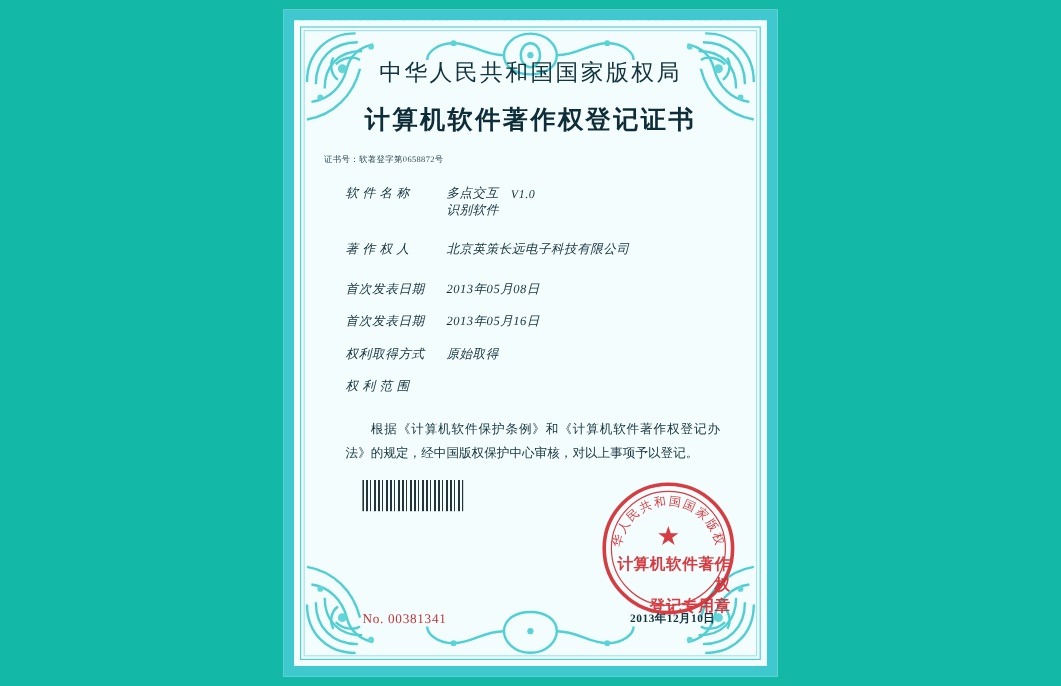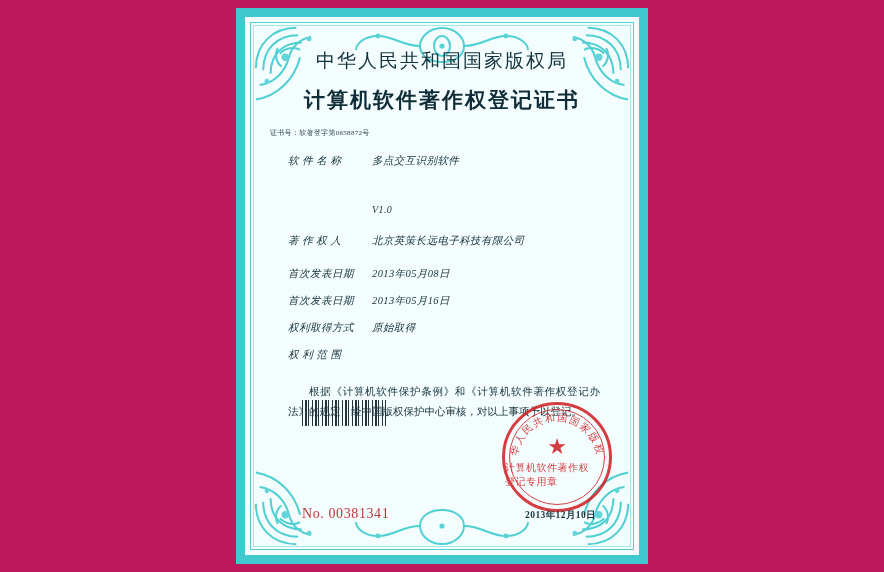--- a/index.html
+++ b/index.html
@@ -11,21 +11,21 @@
     width: 884px;
     height: 572px;
     font-family: "Liberation Serif", serif;
     overflow: hidden;
   }
 
   .page {
     position: relative;
     width: 884px;
     height: 572px;
-    background: #be185d;
+    background: #14b8a6;
   }
 
   
   .certificate {
     position: absolute;
     left: 236px;
     top: 8px;
     width: 412px;
     height: 556px;
     background: #f2fbfb;
@@ -149,21 +149,21 @@
     white-space: nowrap;
   }
   .field-value {
     flex: 1;
     letter-spacing: 0.4px;
   }
   .field-value.sub {
     margin-top: 3px;
     font-size: 10px;
   }
-  .value-stack { display: flex; flex-direction: column; gap: 33px; }
+  .value-stack { display: flex; flex-direction: row; }
 
   .spacer-sm { height: 6px; }
 
   .statement {
     margin-top: 20px;
     padding: 0 14px 0 18px;
     font-size: 10.5px;
     line-height: 1.9;
     color: #15333d;
     text-align: justify;
@@ -223,32 +223,33 @@
     font-family: "Liberation Serif", serif;
     font-size: 10px;
     fill: #d2232a;
     letter-spacing: 1.6px;
   }
   .seal-center {
     position: absolute;
     left: 0;
     right: 0;
     top: 56px;
-    text-align: left;
-    font-size: 10px;
+    text-align: right;
+    font-size: 13px;
     line-height: 1.35;
     color: #d2232a;
     letter-spacing: 0.5px;
+    font-weight: bold;
   }
 
   .doc-no {
     position: absolute;
     left: 66px;
     bottom: 42px;
-    font-size: 14px;
+    font-size: 11px;
     color: #c2333a;
     letter-spacing: 0.6px;
   }
   .issue-date {
     position: absolute;
     right: 52px;
     bottom: 42px;
     font-size: 9.5px;
     color: #15333d;
     letter-spacing: 0.4px;

